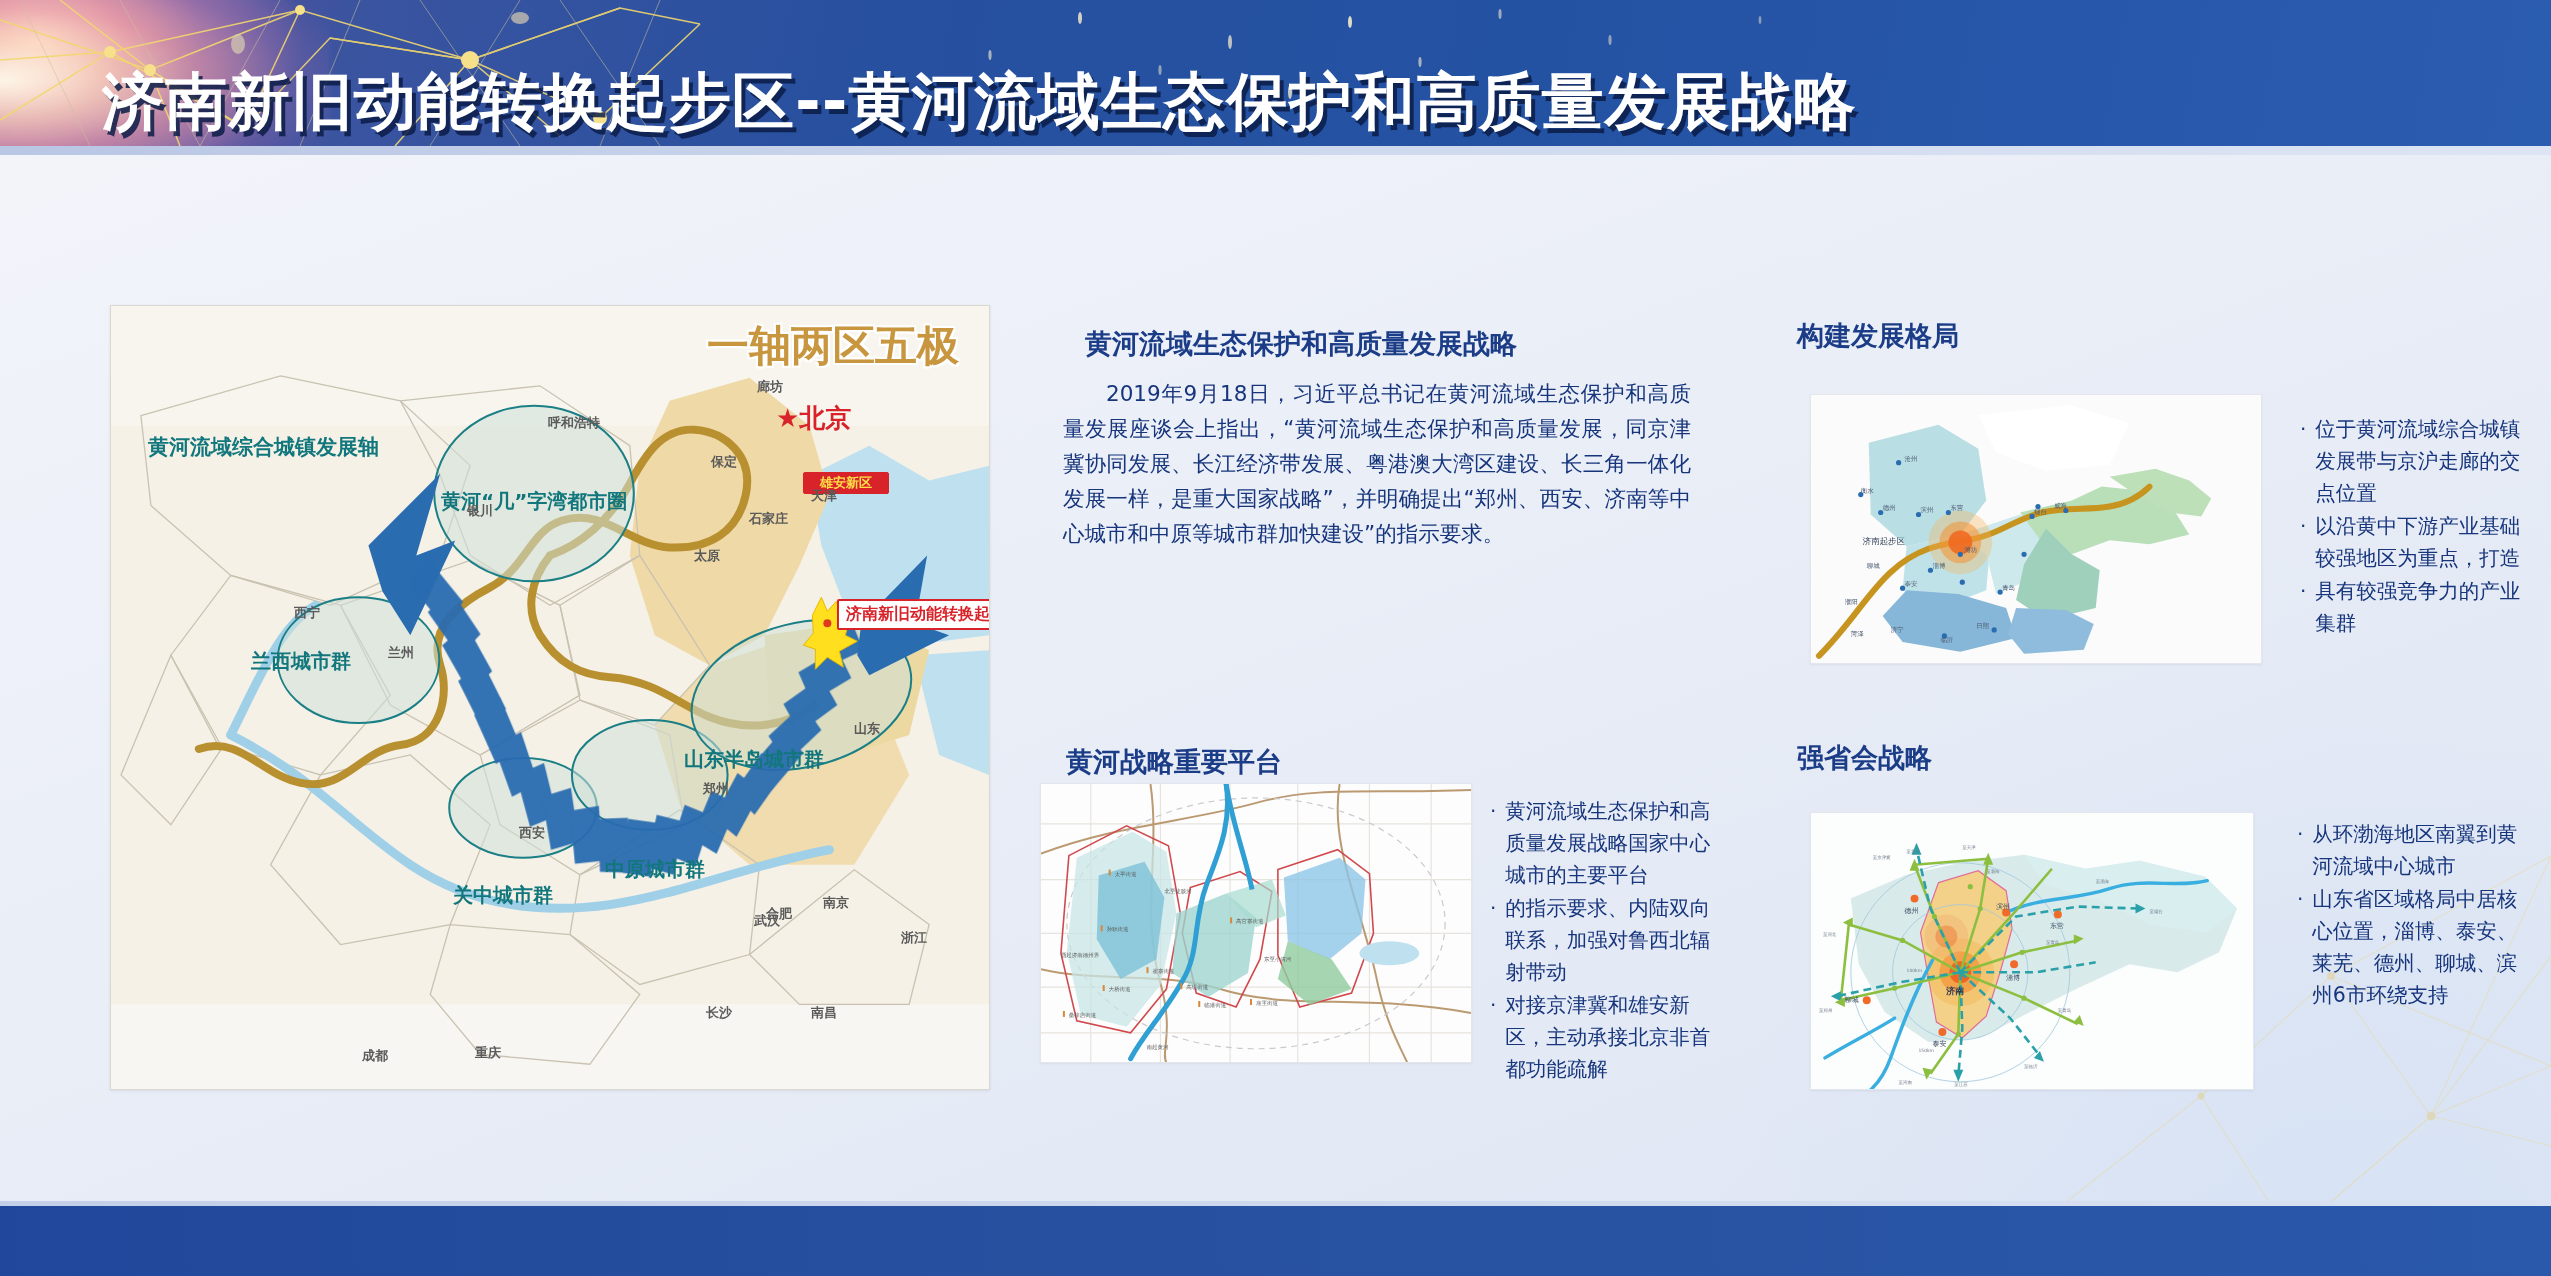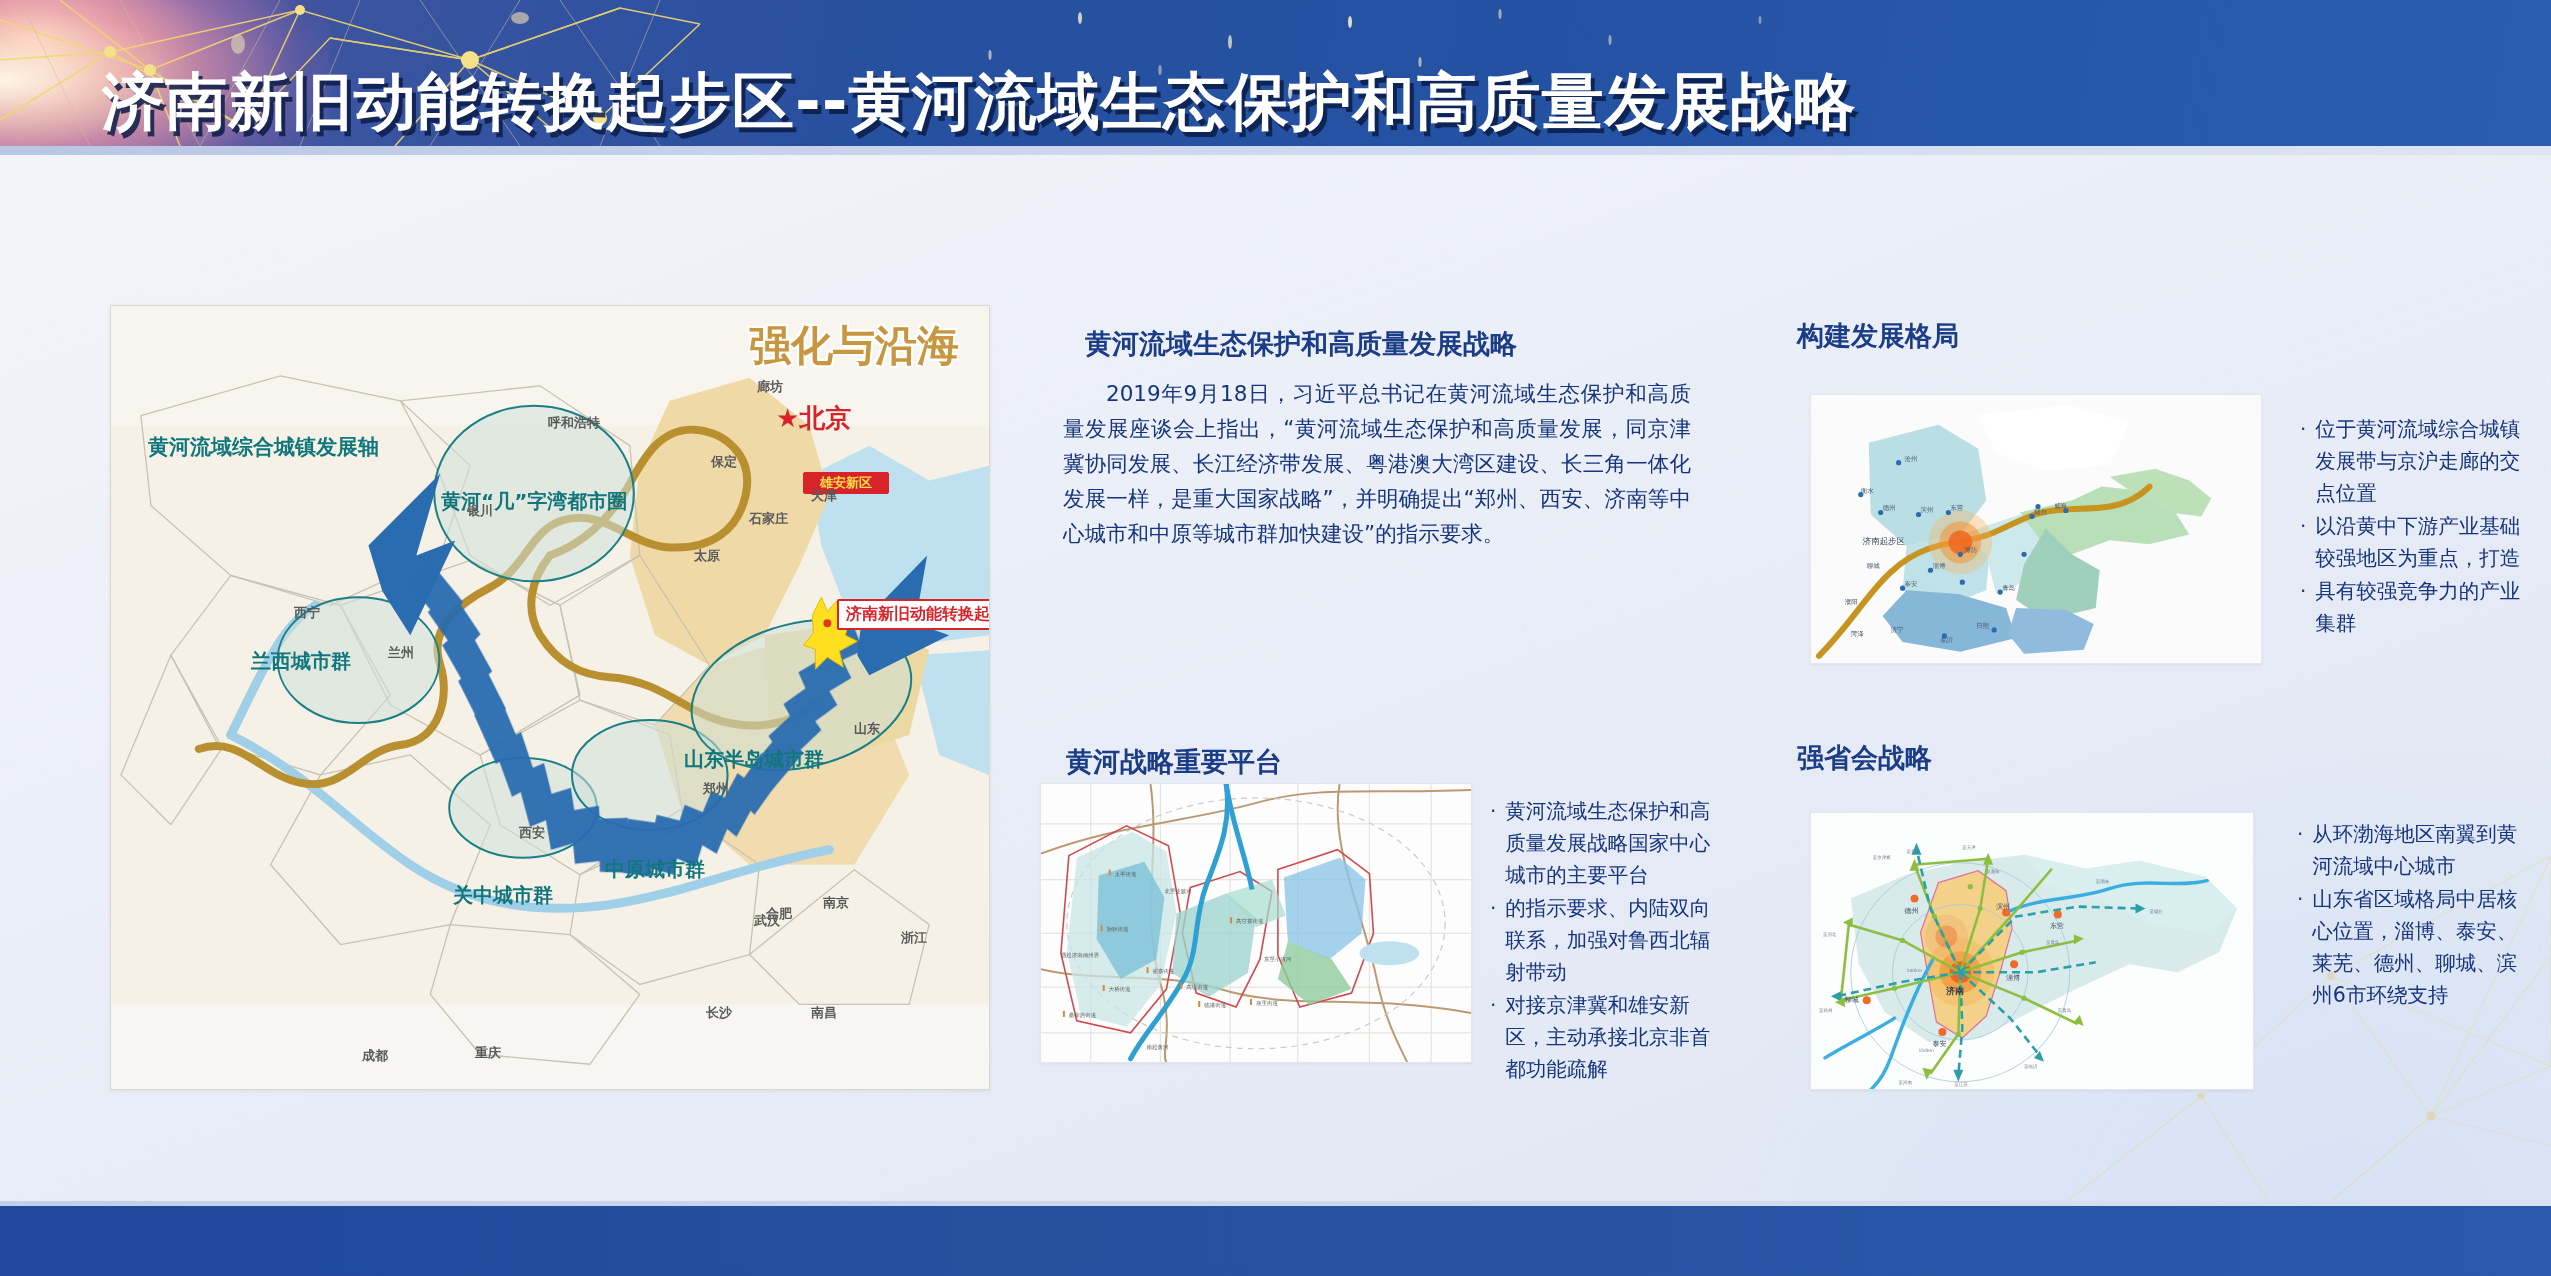--- a/index.html
+++ b/index.html
@@ -275,21 +275,21 @@
         <polygon points="752,318 818,250 806,318 840,330 760,370 748,350"></polygon>
       </g>
 
       <g fill="#ffdf1e" stroke="#e8b800" stroke-width="1">
         <path d="M703 310 L712 292 L718 306 L727 296 L733 314 L742 308 L736 330
                  L748 336 L730 346 L734 362 L718 352 L706 364 L706 344 L694 340 L704 328 Z"></path>
       </g>
       <circle cx="718" cy="318" r="4" fill="#e03a1e"></circle>
     </svg>
 
-    <div class="mlabel gold" style="right:30px; top:12px;">强化与沿海</div>
+    <div class="mlabel gold" style="right:30px; top:12px;">一轴两区五极</div>
 
     <div class="mlabel teal" style="left:37px; top:127px; font-size:21px;">黄河流域综合城镇发展轴</div>
     <div class="mlabel teal" style="left:330px; top:182px; font-size:20px;">黄河“几”字湾都市圈</div>
     <div class="mlabel teal" style="left:140px; top:342px; font-size:20px;">兰西城市群</div>
     <div class="mlabel teal" style="left:342px; top:576px; font-size:20px;">关中城市群</div>
     <div class="mlabel teal" style="left:494px; top:550px; font-size:20px;">中原城市群</div>
     <div class="mlabel teal" style="left:573px; top:710px; font-size:20px; top:440px;">山东半岛城市群</div>
 
     <div class="mlabel red" style="left:665px; top:95px; font-size:26px;">
       <span>★</span><span>北京</span>

